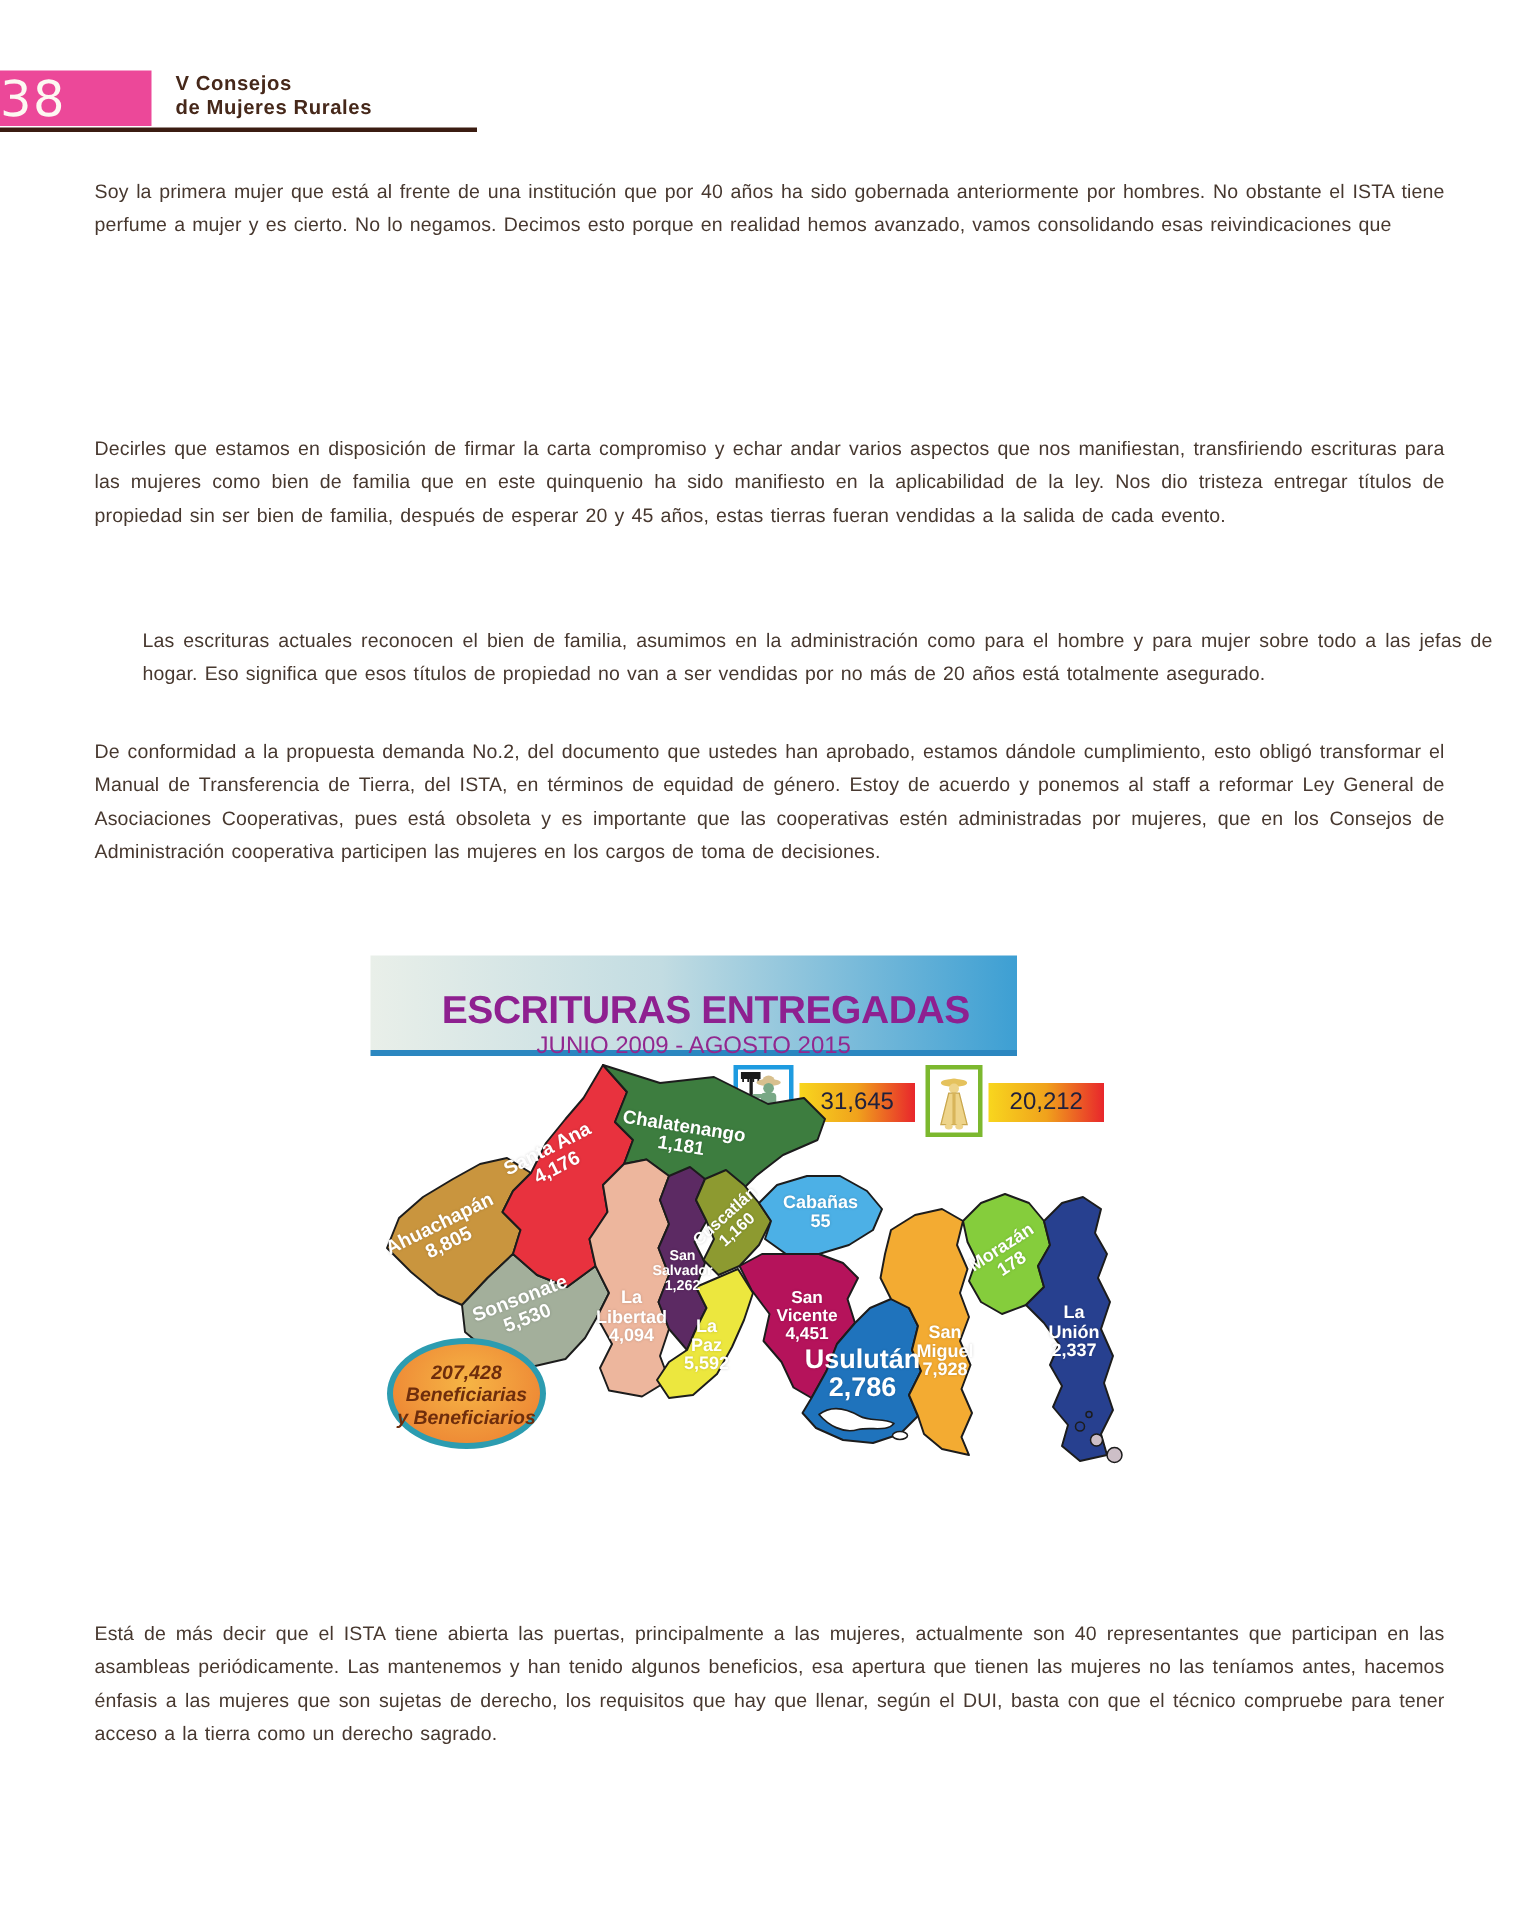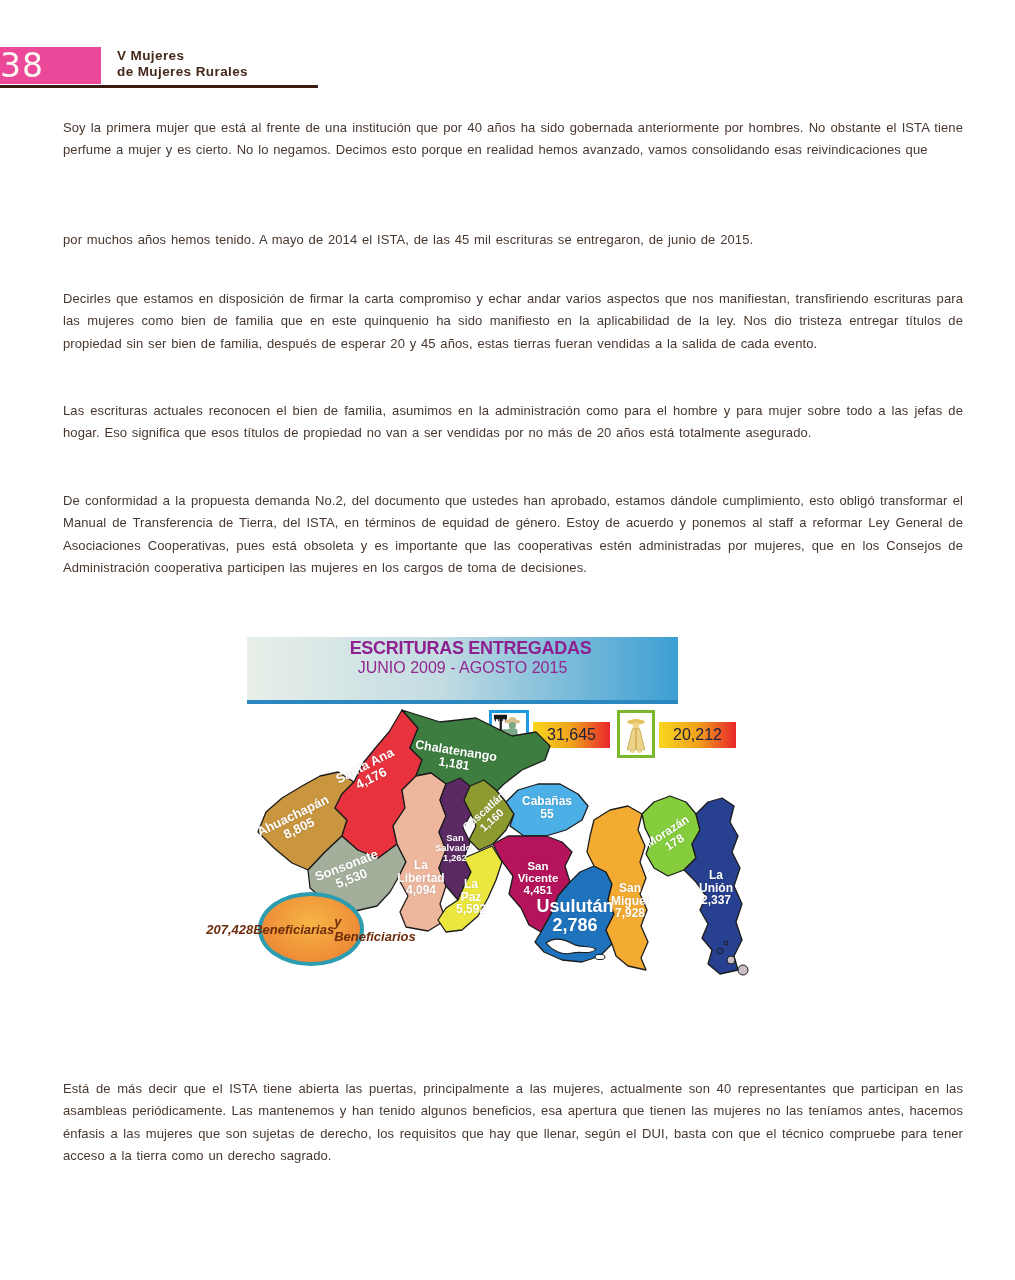--- a/index.html
+++ b/index.html
@@ -10,28 +10,28 @@
   .pagenum-bar{position:absolute;left:0;top:47px;width:101px;height:37px;background:#ec4899;
                display:flex;align-items:center;justify-content:flex-start;padding-right:7px;box-sizing:border-box;}
   .pagenum{font-size:33px;color:#fdf8f2;letter-spacing:1px;font-family:"DejaVu Sans",sans-serif;}
   .header-title{position:absolute;left:117px;top:48px;font-size:13.5px;font-weight:bold;
                 color:#46281a;line-height:16px;letter-spacing:.4px;}
   .header-rule{position:absolute;left:0;top:85px;width:318px;height:3px;background:#3b1c11;}
 
   
   .par{position:absolute;left:63px;width:900px;margin:0;text-align:justify;
        font-size:13px;line-height:22.4px;letter-spacing:.1px;word-spacing:1px;color:#47382f;}
-  .p1{top:117px;} .p2{top:229px;} .p3{top:288px;} .p4{top:400px;} .p5{top:490px;}
+  .p1{top:117px;} .p2{top:229px;} .p3{top:288px;} .p4{top:416px;margin-left:32px;} .p5{top:490px;}
   .p6{top:996px;} .p7{top:1078px;}
 
   
   .banner{position:absolute;left:247px;top:637px;width:431px;height:63px;
           background:linear-gradient(90deg,#e9efe9 0%,#c2dce2 45%,#3d9fd3 100%);
           border-bottom:4px solid #2b87c0;text-align:center;}
-  .banner-title{margin-top:1px;font-size:18px;font-weight:bold;letter-spacing:-.3px;color:#8e2090;padding-left:16px;}
+  .banner-title{margin-top:21px;font-size:26px;font-weight:bold;letter-spacing:-.3px;color:#8e2090;padding-left:16px;}
   .banner-subtitle{font-size:16px;font-weight:normal;color:#92278f;margin-top:0px;}
 
   
   .legend-iconbox{position:absolute;width:40px;height:48px;background:#ffffff;box-sizing:border-box;}
   .legend-iconbox.male{left:489px;top:710px;border:3px solid #1e9be0;}
   .legend-iconbox.female{left:617px;top:710px;border:3px solid #7cb82f;width:38px;}
   .legend-value{position:absolute;width:77px;height:26px;
           background:linear-gradient(90deg,#f8d61e 0%,#f0a21c 50%,#e8262c 100%);
           display:flex;align-items:center;justify-content:center;
           font-size:16px;font-weight:normal;color:#20203c;}
@@ -41,39 +41,38 @@
   
   .map{position:absolute;left:250px;top:700px;width:515px;height:285px;}
   .map svg{position:absolute;left:0;top:0;}
   .lbl{position:absolute;color:#ffffff;font-weight:bold;text-align:center;line-height:1.06;
        white-space:nowrap;text-shadow:0 0 2px rgba(0,0,0,.18);}
 
   
   .badge{position:absolute;left:258px;top:892px;width:106px;height:74px;border-radius:50%;
          border:4px solid #2c9cb0;box-sizing:border-box;
          background:radial-gradient(ellipse at 50% 40%,#f6b545 0%,#f0953a 55%,#ec7b2e 100%);
-         display:flex;flex-direction:row;align-items:center;justify-content:center;
+         display:flex;flex-direction:column;align-items:center;justify-content:center;
          font-style:italic;font-weight:bold;color:#6e2d0c;font-size:13px;line-height:15px;}
 </style>
 </head>
 <body>
 
 <div class="page">
 
   <div class="pagenum-bar">
     <span class="pagenum">38</span>
   </div>
   <div class="header-title">
-    <div>V Mujeres</div>
+    <div>V Consejos</div>
     <div>de Mujeres Rurales</div>
   </div>
   <div class="header-rule"></div>
 
   <p class="par p1">Soy la primera mujer que está al frente de una institución que por 40 años ha sido gobernada anteriormente por hombres.  No obstante el ISTA tiene perfume a mujer y es cierto.  No lo negamos. Decimos esto porque en realidad hemos avanzado, vamos consolidando esas reivindicaciones que</p>
-  <p class="par p2">por muchos años hemos tenido. A mayo de 2014 el ISTA, de las 45 mil escrituras se entregaron, de junio de 2015.</p>
   <p class="par p3">Decirles que estamos en disposición de firmar la carta compromiso y echar andar varios aspectos que nos manifiestan, transfiriendo escrituras para las mujeres como bien de familia que en este quinquenio ha sido manifiesto en la aplicabilidad de la ley.  Nos dio tristeza entregar títulos de propiedad sin ser bien de familia, después de esperar 20 y 45 años, estas tierras fueran vendidas a la salida de cada evento.</p>
   <p class="par p4">Las escrituras actuales reconocen el bien de familia, asumimos en la administración como para el hombre y para mujer sobre todo a las jefas de hogar.  Eso significa que esos títulos de propiedad no van a ser vendidas por no más de 20 años está totalmente asegurado.</p>
   <p class="par p5">De conformidad a la propuesta demanda No.2, del documento que ustedes han aprobado, estamos dándole cumplimiento,  esto obligó transformar el Manual de Transferencia de Tierra, del ISTA, en términos de equidad de género.  Estoy de acuerdo y ponemos al staff a reformar Ley General de Asociaciones Cooperativas, pues está  obsoleta y es importante que las cooperativas estén administradas por mujeres, que en los Consejos de Administración cooperativa participen las mujeres en los cargos de toma de decisiones.</p>
   <p class="par p7">Está de más decir que el ISTA tiene abierta las puertas, principalmente a las mujeres, actualmente son 40 representantes que participan en las asambleas periódicamente.  Las mantenemos y han tenido algunos beneficios, esa apertura que tienen las mujeres no las teníamos antes, hacemos énfasis a las mujeres que son sujetas de derecho, los requisitos que hay que llenar, según el DUI, basta con que el técnico compruebe para tener acceso a la tierra como un derecho sagrado.</p>
 
   <div class="banner">
     <div class="banner-title">ESCRITURAS ENTREGADAS</div>
     <div class="banner-subtitle">JUNIO 2009 - AGOSTO 2015</div>
   </div>
 

